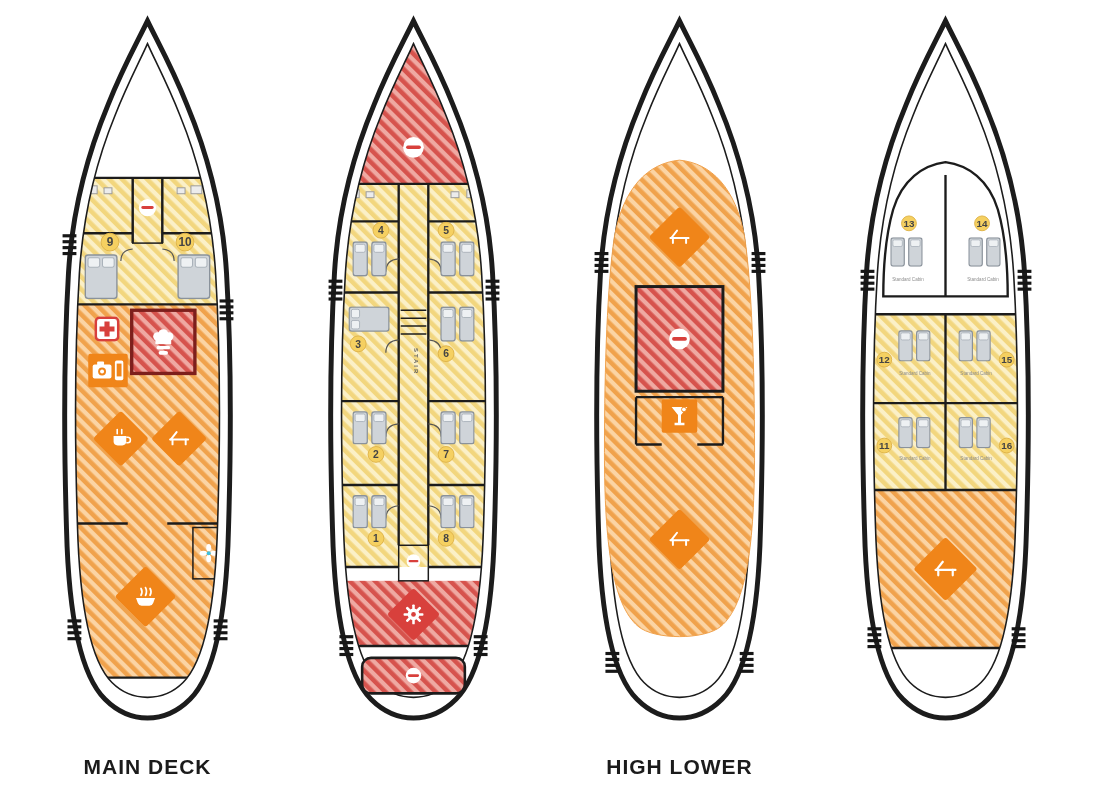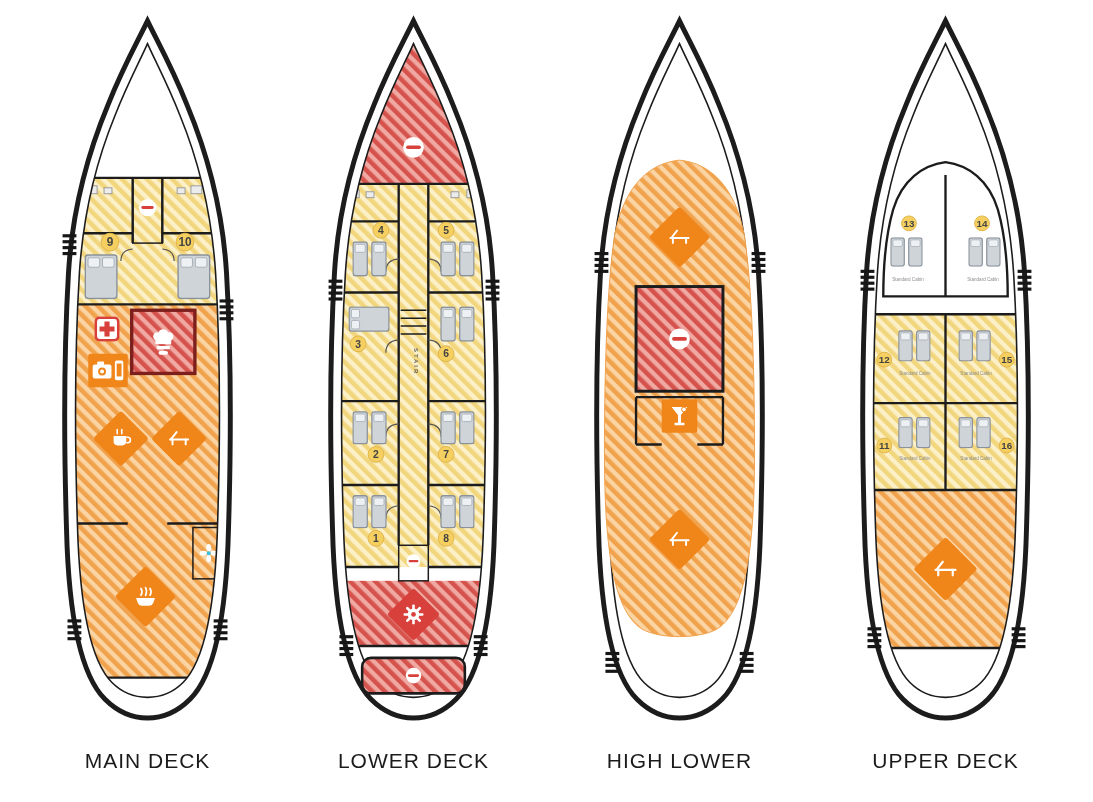--- a/index.html
+++ b/index.html
@@ -1,20 +1,20 @@
 <!DOCTYPE html>
 <html style="--hull_outline: #1c1c1c; --yellow_base: #fbf0c7; --yellow_stripe: #f2d67e; --orange_base: #fbd4a4; --orange_stripe: #f0a24c; --orange_solid: #f08519; --red_base: #efa9a2; --red_stripe: #d6534d; --red_solid: #d8403c; --blue_base: #c9edf5; --blue_stripe: #3fc0dc; --badge_yellow: #f5d061;"><head>
 <meta charset="utf-8">
 <style>
   * { margin:0; padding:0; box-sizing:border-box; }
   html,body { width:1093px; height:802px; background:#ffffff; overflow:hidden;
               font-family:"Liberation Sans", sans-serif; }
   .plans { display:flex; justify-content:space-evenly; align-items:flex-start; padding-top:14px; }
   .boat { display:flex; flex-direction:column; align-items:center; }
-  .deck-label { margin-top:24px; font-size:21px; font-weight:400; letter-spacing:1px; color:#1b1b1b; }
+  .deck-label { margin-top:30px; font-size:21px; font-weight:700; letter-spacing:1px; color:#1b1b1b; }
   svg text { font-family:"Liberation Sans", sans-serif; }
   .hull { fill:#ffffff; stroke:var(--hull_outline,#1c1c1c); stroke-width:5; }
   .innerline { fill:none; stroke:var(--hull_outline,#1c1c1c); stroke-width:1.6; }
   .wall { fill:none; stroke:var(--hull_outline,#1c1c1c); stroke-width:2.4; }
   .thinwall { fill:none; stroke:var(--hull_outline,#1c1c1c); stroke-width:1.5; }
   .door { fill:none; stroke:#555; stroke-width:1.2; }
   .fixture { fill:#ececec; stroke:#9c9c9c; stroke-width:1; }
   .badge { fill:var(--badge_yellow,#f5d061); stroke:#e0b54b; stroke-width:1; }
   .num { font-weight:700; fill:#444; text-anchor:middle; }
   .cab-label { fill:#8c8c8c; text-anchor:middle; }
@@ -277,21 +277,20 @@
         </g>
       </g>
       <path class="innerline" d="M120 30 C113 46 100 70 87 103 C69 147 55 200 51 263 C47 329 46 421 49 516 C51 591 61 654 84 677 C96 689 108 692 120 692 C132 692 144 689 156 677 C179 654 189 591 191 516 C194 421 193 329 189 263 C185 200 171 147 153 103 C140 70 127 46 120 30 Z"></path>
       <rect x="68" y="652" width="104" height="36" rx="9" fill="url(#hatch-red)" stroke="#1c1c1c" stroke-width="2.6"></rect>
       <use href="#sym-no-entry" x="111" y="661" width="18" height="18"></use>
       <use href="#sym-cleat" x="33" y="268" width="16" height="24"></use>
       <use href="#sym-cleat" x="192" y="268" width="16" height="24"></use>
       <use href="#sym-cleat" x="44" y="628" width="16" height="24"></use>
       <use href="#sym-cleat" x="180" y="628" width="16" height="24"></use>
     </svg>
-    <div class="deck-label">LOWER DECK</div>
   </div>
 
   <div class="boat">
     <svg viewBox="0 0 240 720" width="237" height="711">
       <path class="hull" d="M120 7 C111 26 96 52 80 92 C60 140 44 196 40 262 C36 330 35 424 38 522 C40 603 51 668 77 694 C92 709 108 713 120 713 C132 713 148 709 163 694 C189 668 200 603 202 522 C205 424 204 330 200 262 C196 196 180 140 160 92 C144 52 129 26 120 7 Z"></path>
       <path class="innerline" d="M120 30 C113 46 100 70 87 103 C69 147 55 200 51 263 C47 329 46 421 49 516 C51 591 61 654 84 677 C96 689 108 692 120 692 C132 692 144 689 156 677 C179 654 189 591 191 516 C194 421 193 329 189 263 C185 200 171 147 153 103 C140 70 127 46 120 30 Z"></path>
       <path fill="url(#hatch-orange)" stroke="#f0a24c" stroke-width="1" d="M120 148 C88 151 63 176 54 226 C47 274 44 354 44 444 C44 536 52 598 78 620 C94 634 146 634 162 620 C188 598 196 536 196 444 C196 354 193 274 186 226 C177 176 152 151 120 148 Z"></path>
       <g transform="translate(120,226)">
         <rect x="-22" y="-22" width="44" height="44" rx="3" class="dia-orange" transform="rotate(45)"></rect>
         <use href="#sym-lounger" x="-13" y="-10" width="26" height="20"></use>
@@ -369,16 +368,15 @@
           <rect x="-23" y="-23" width="46" height="46" rx="3" class="dia-orange" transform="rotate(45)"></rect>
           <use href="#sym-lounger" x="-14" y="-11" width="28" height="22"></use>
         </g>
       </g>
       <path class="innerline" d="M120 30 C113 46 100 70 87 103 C69 147 55 200 51 263 C47 329 46 421 49 516 C51 591 61 654 84 677 C96 689 108 692 120 692 C132 692 144 689 156 677 C179 654 189 591 191 516 C194 421 193 329 189 263 C185 200 171 147 153 103 C140 70 127 46 120 30 Z"></path>
       <use href="#sym-cleat" x="33" y="258" width="16" height="24"></use>
       <use href="#sym-cleat" x="192" y="258" width="16" height="24"></use>
       <use href="#sym-cleat" x="40" y="620" width="16" height="24"></use>
       <use href="#sym-cleat" x="186" y="620" width="16" height="24"></use>
     </svg>
-    <div class="deck-label">UPPER DECK</div>
   </div>
 
 </div>
 
 </body></html>

